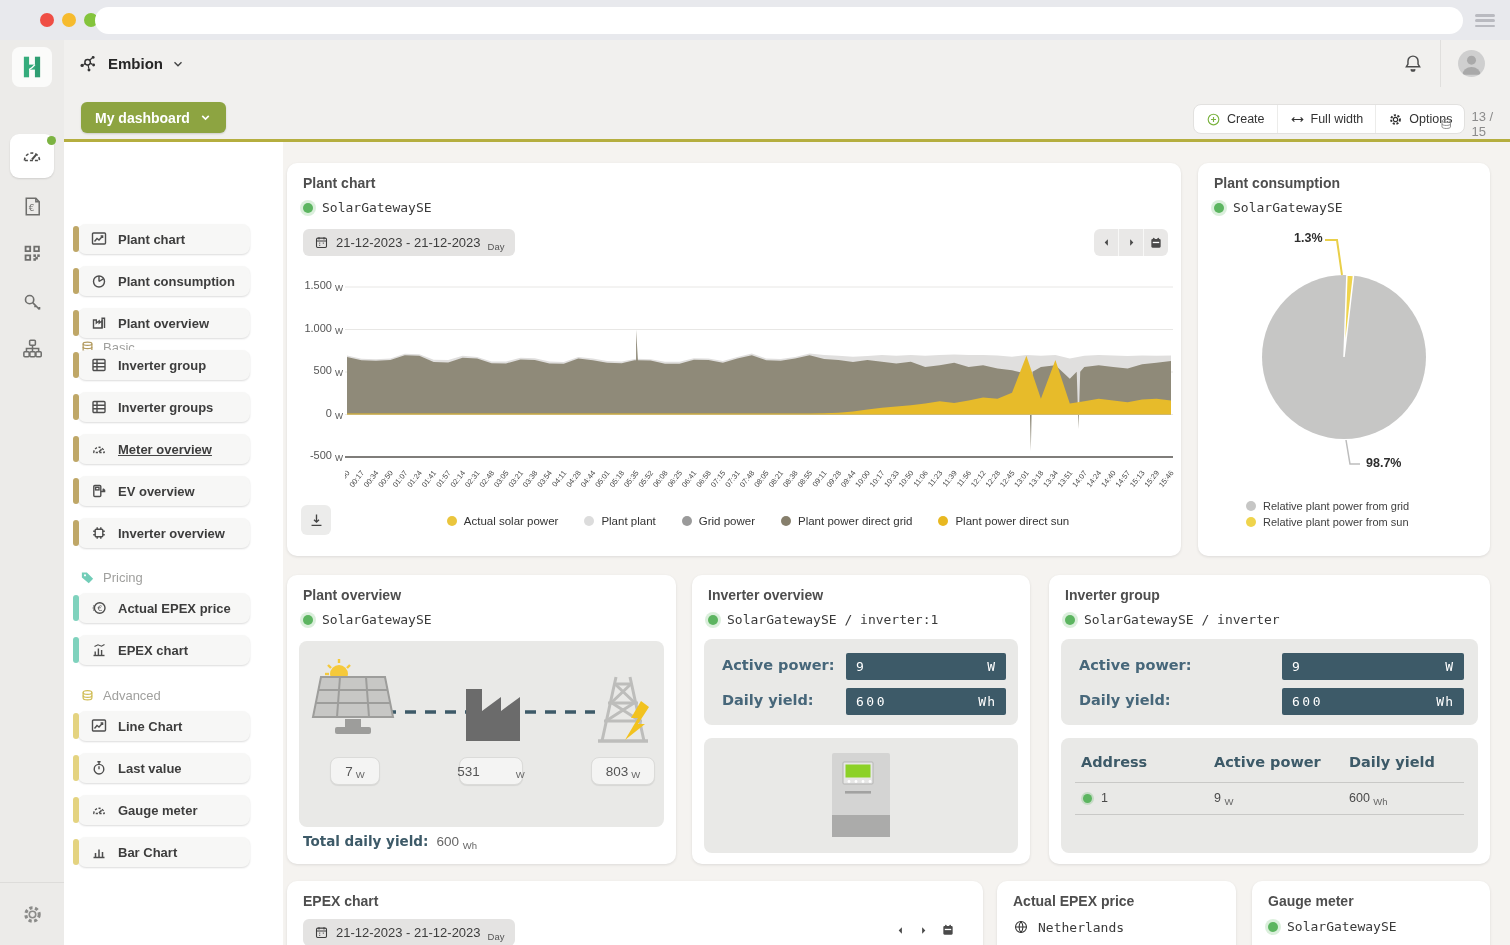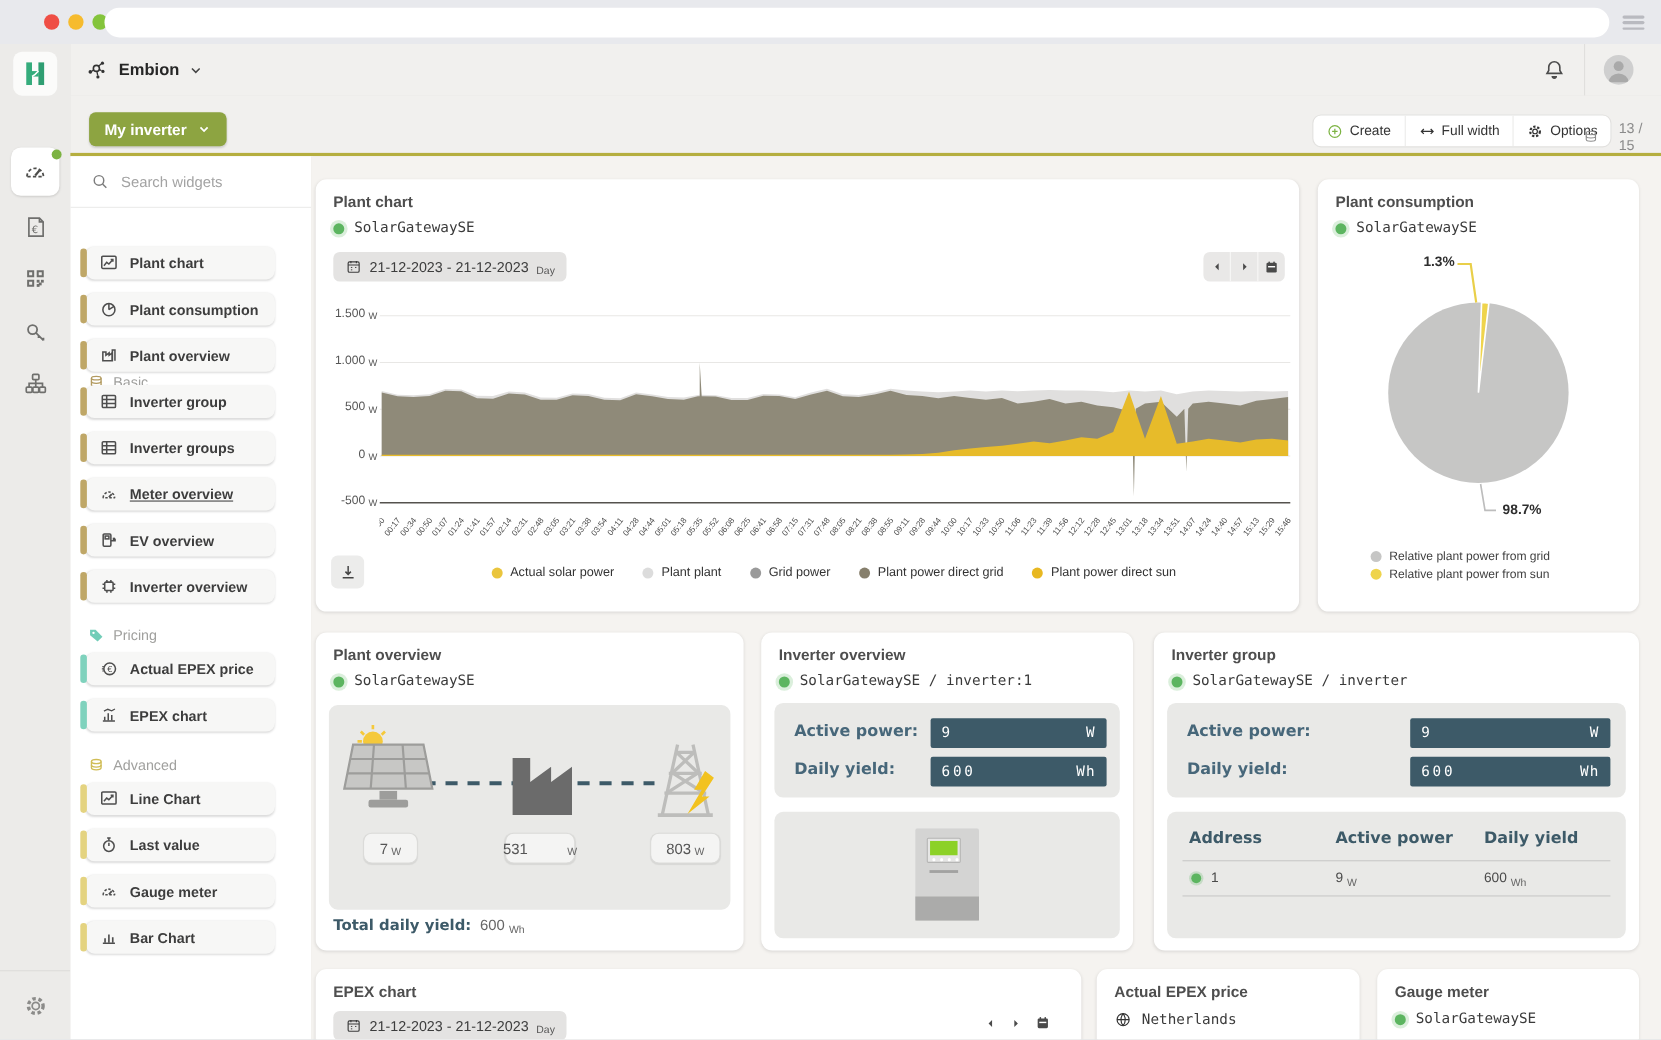--- a/index.html
+++ b/index.html
@@ -198,21 +198,21 @@
     <div class="avatar">
       <svg width="27" height="27" viewBox="0 0 24 24">
         <circle cx="12" cy="9" r="4" fill="#a9a9a9"></circle>
         <path d="M4,22 a8,7 0 0 1 16,0 z" fill="#a9a9a9"></path>
       </svg>
     </div>
   </div>
 
   <div class="toolbar">
     <div class="dash-btn">
-      <span>My inverter</span>
+      <span>My dashboard</span>
       <svg width="13" height="13" viewBox="0 0 24 24" fill="none" stroke="#fff" stroke-width="3">
         <path d="M6,9 L12,15 L18,9"></path>
       </svg>
     </div>
     <div class="btn-group">
       <div class="btn-seg">
         <svg width="15" height="15" viewBox="0 0 24 24" fill="none" stroke="#7cb342" stroke-width="1.8">
           <circle cx="12" cy="12" r="8.5"></circle>
             <path d="M12,8 V16 M8,12 H16"></path>
         </svg>
@@ -237,27 +237,20 @@
         <ellipse cx="12" cy="6" rx="7" ry="2.6"></ellipse>
         <path d="M5,6 v5 c0,1.5 3.1,2.6 7,2.6 s7,-1.1 7,-2.6 v-5"></path>
         <path d="M5,11 v5 c0,1.5 3.1,2.6 7,2.6 s7,-1.1 7,-2.6 v-5"></path>
       </svg>
       <span>13 / 15</span>
     </div>
   </div>
   <div class="accent-line"></div>
 
   <div class="wsidebar">
-    <div class="search-row">
-      <svg width="16" height="16" viewBox="0 0 24 24" fill="none" stroke="#7d7d7d" stroke-width="2">
-        <circle cx="10.5" cy="10.5" r="6.5"></circle>
-          <path d="M15.3,15.3 L20.5,20.5"></path>
-      </svg>
-      <input class="search-input" placeholder="Search widgets" style="">
-    </div>
 
     <div class="wsec" style="top:198px;">
       <svg width="15" height="15" viewBox="0 0 24 24" fill="none" stroke="#b29a5f" stroke-width="2">
         <ellipse cx="12" cy="6" rx="7" ry="2.6"></ellipse>
           <path d="M5,6 v5 c0,1.5 3.1,2.6 7,2.6 s7,-1.1 7,-2.6 v-5"></path>
           <path d="M5,11 v5 c0,1.5 3.1,2.6 7,2.6 s7,-1.1 7,-2.6 v-5"></path>
       </svg>
       <span>Basic</span>
     </div>
 

